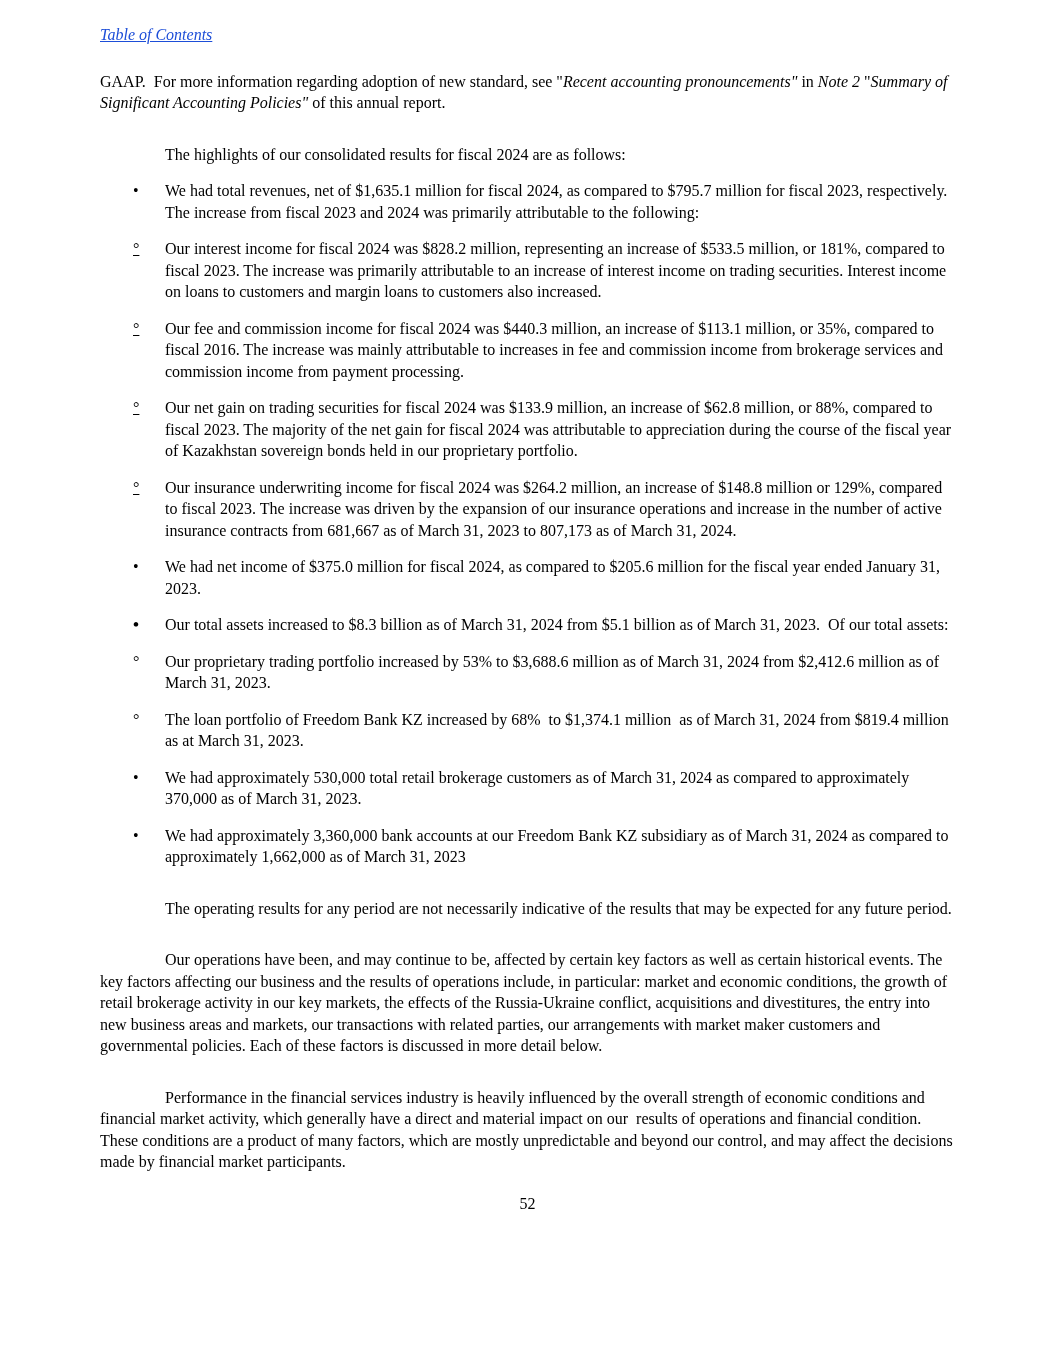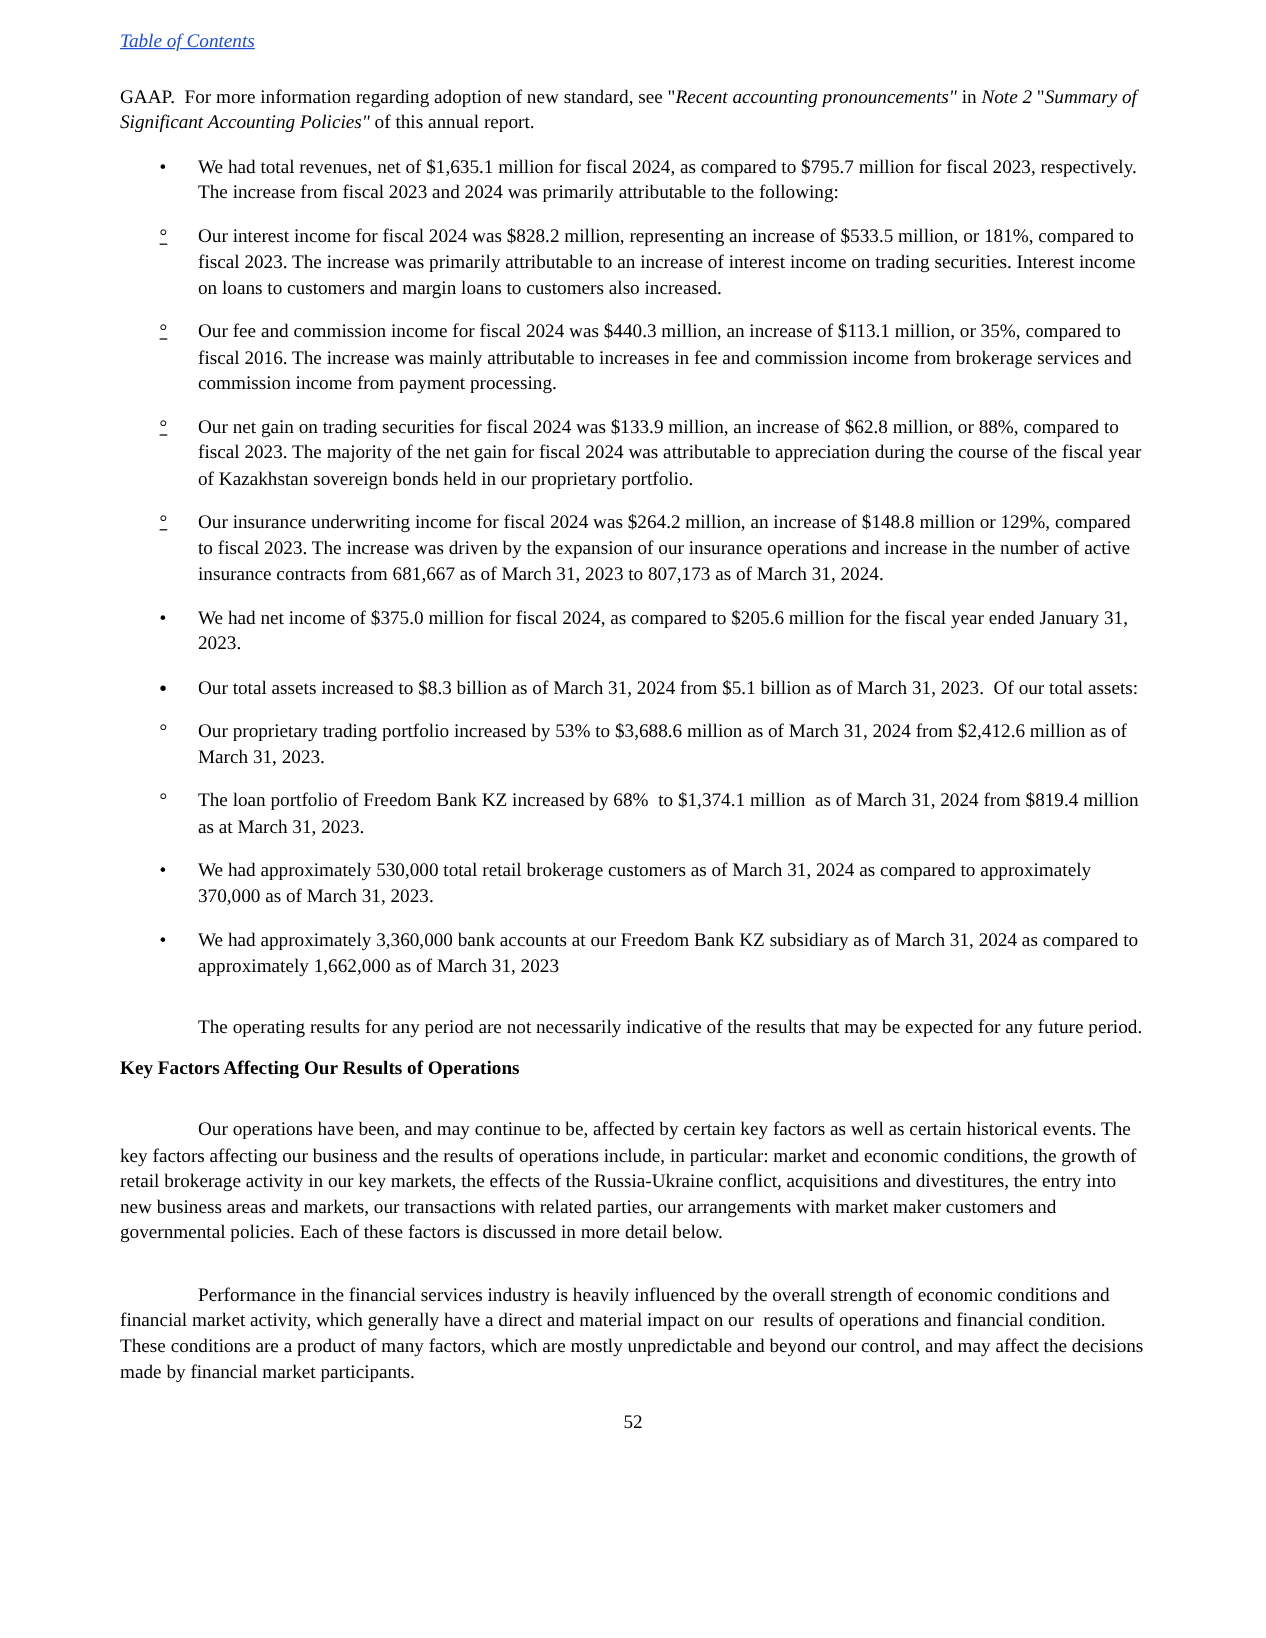--- a/index.html
+++ b/index.html
@@ -76,20 +76,21 @@
 
 <div class="page">
 
   <div class="toc">
     <a class="toc-link">Table of Contents</a>
   </div>
 
   <div class="para para-first"><span>GAAP.  For more information regarding adoption of new standard, see "</span><span class="it">Recent accounting pronouncements"</span><span> in </span><span class="it">Note 2</span><span> "</span><span class="it">Summary of Significant Accounting Policies"</span><span> of this annual report.</span></div>
 
 
+  <div class="para indent">The highlights of our consolidated results for fiscal 2024 are as follows:</div>
 
   <div>
       <div class="bullet-item">
         <span class="marker m-disc">•</span>
         <span class="btext">We had total revenues, net of $1,635.1 million for fiscal 2024, as compared to $795.7 million for fiscal 2023, respectively. The increase from fiscal 2023 and 2024 was primarily attributable to the following:</span>
       </div>
       <div class="bullet-item">
         <span class="marker m-ring-underline">°</span>
         <span class="btext">Our interest income for fiscal 2024 was $828.2 million, representing an increase of $533.5 million, or 181%, compared to fiscal 2023. The increase was primarily attributable to an increase of interest income on trading securities. Interest income on loans to customers and margin loans to customers also increased.</span>
       </div>
@@ -126,21 +127,20 @@
         <span class="btext">We had approximately 530,000 total retail brokerage customers as of March 31, 2024 as compared to approximately 370,000 as of March 31, 2023.</span>
       </div>
       <div class="bullet-item">
         <span class="marker m-disc">•</span>
         <span class="btext">We had approximately 3,360,000 bank accounts at our Freedom Bank KZ subsidiary as of March 31, 2024 as compared to approximately 1,662,000 as of March 31, 2023</span>
       </div>
     </div>
 
   <div class="para indent">The operating results for any period are not necessarily indicative of the results that may be expected for any future period.</div>
 
-  <div class="heading" style="margin-top:12px;">Key Factors Affecting Our Results of Operations</div>
 
   <div class="para indent">Our operations have been, and may continue to be, affected by certain key factors as well as certain historical events. The key factors affecting our business and the results of operations include, in particular: market and economic conditions, the growth of retail brokerage activity in our key markets, the effects of the Russia-Ukraine conflict, acquisitions and divestitures, the entry into new business areas and markets, our transactions with related parties, our arrangements with market maker customers and governmental policies. Each of these factors is discussed in more detail below.</div>
 
 
   <div class="para indent">Performance in the financial services industry is heavily influenced by the overall strength of economic conditions and financial market activity, which generally have a direct and material impact on our  results of operations and financial condition. These conditions are a product of many factors, which are mostly unpredictable and beyond our control, and may affect the decisions made by financial market participants.</div>
 
   <div class="page-num">52</div>
 
 </div>
 

